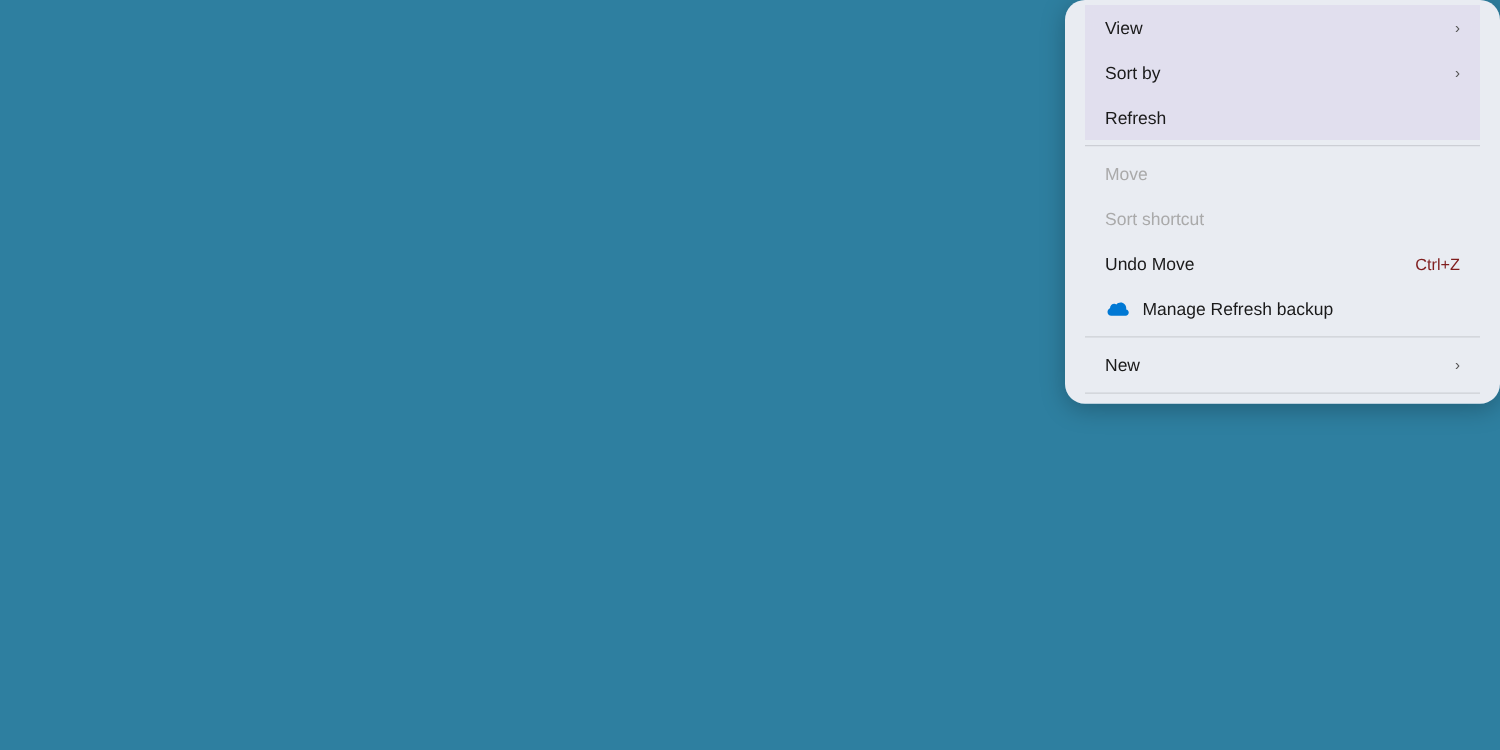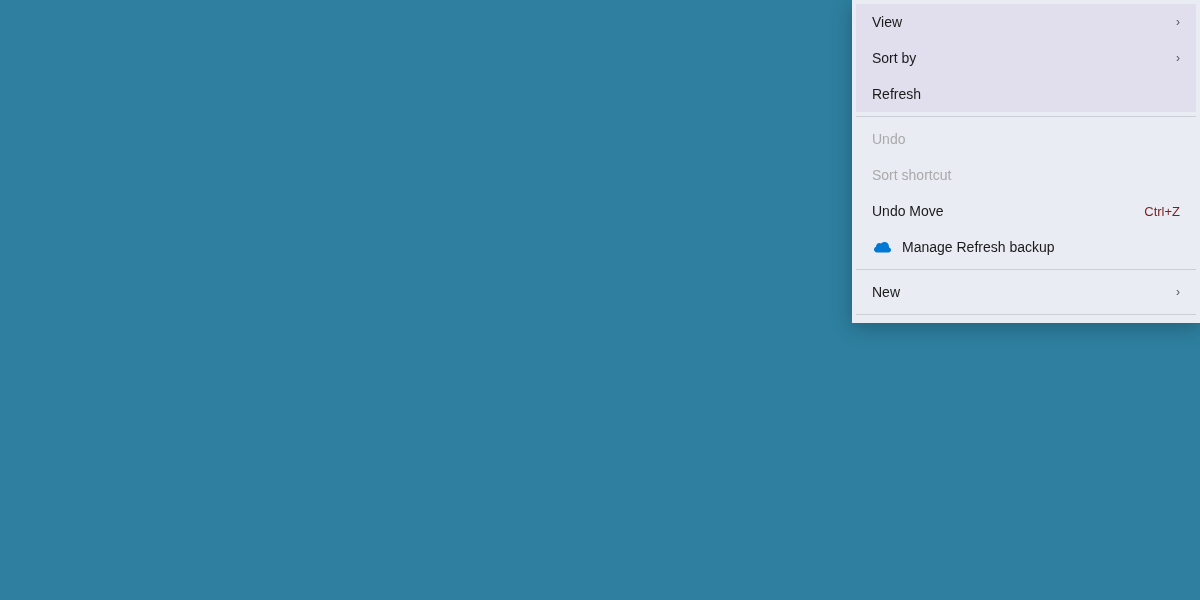--- a/index.html
+++ b/index.html
@@ -18,22 +18,22 @@
     }
 
     .context-menu {
       position: absolute;
       top: 0;
       right: 0;
       width: 348px;
       background: rgba(240, 240, 245, 0.97);
       backdrop-filter: blur(10px);
       box-shadow: 0 4px 20px rgba(0,0,0,0.25);
-      border-radius: 0;
-      padding: 4px 4px;
+      border-radius: 16px;
+      padding: 4px 16px;
     }
 
     .menu-item {
       display: flex;
       align-items: center;
       padding: 7px 16px 7px 16px;
       cursor: pointer;
       position: relative;
       min-height: 36px;
       font-size: 14px;
@@ -97,21 +97,21 @@
     <span class="menu-item-arrow">›</span>
   </div>
 
   <div class="menu-item group-top">
     <span class="menu-item-label">Refresh</span>
   </div>
 
   <div class="separator"></div>
 
   <div class="menu-item disabled">
-    <span class="menu-item-label">Undo</span>
+    <span class="menu-item-label">Move</span>
   </div>
 
   <div class="menu-item disabled">
     <span class="menu-item-label">Sort shortcut</span>
   </div>
 
   <div class="menu-item">
     <span class="menu-item-label">Undo Move</span>
     <span class="menu-item-shortcut">Ctrl+Z</span>
   </div>

